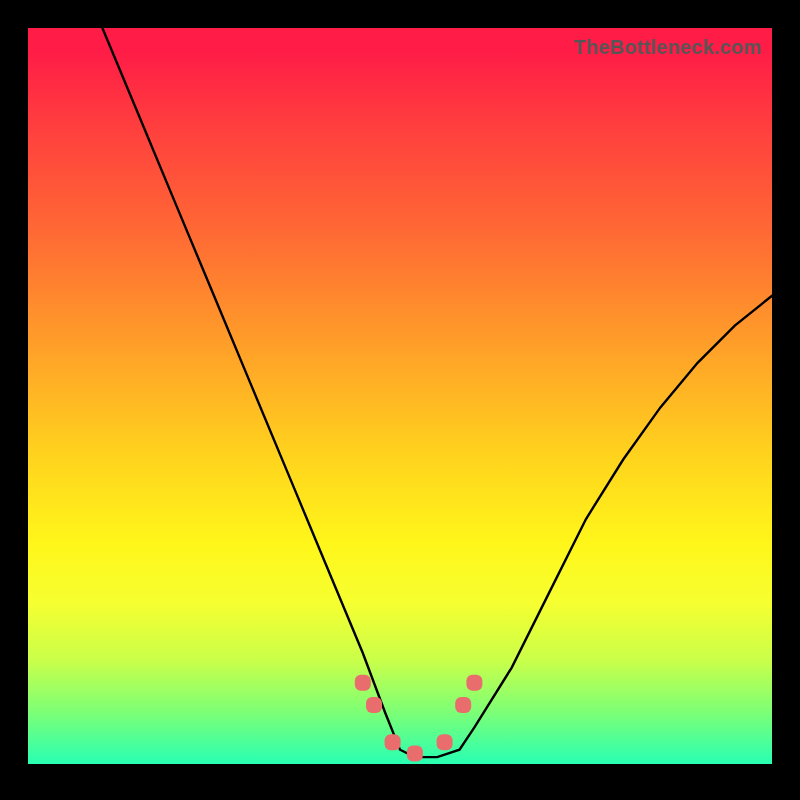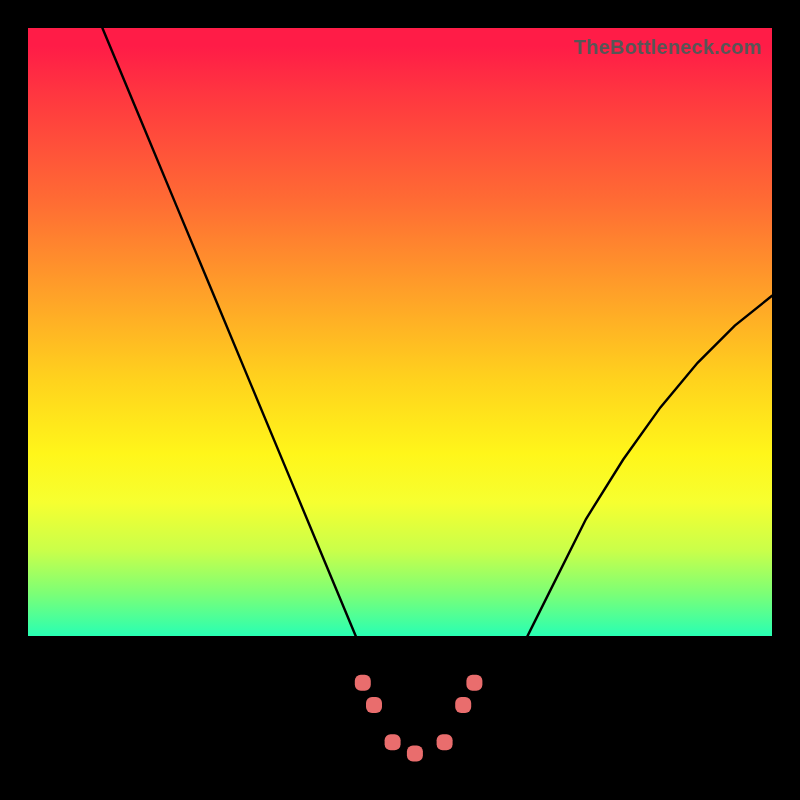--- a/index.html
+++ b/index.html
@@ -14,21 +14,21 @@
   .frame {
     position: absolute;
     inset: 0;
     background: #000;
   }
   .plot-area {
     position: absolute;
     left: 28px;
     top: 28px;
     width: 744px;
-    height: 608px;
+    height: 736px;
     background: linear-gradient(
       to bottom,
       #ff1c47 0%,
       #ff1c47 3%,
       #ff3a3f 12%,
       #ff6a34 28%,
       #ffa228 44%,
       #ffd31d 58%,
       #fff61a 70%,
       #f6ff30 78%,

